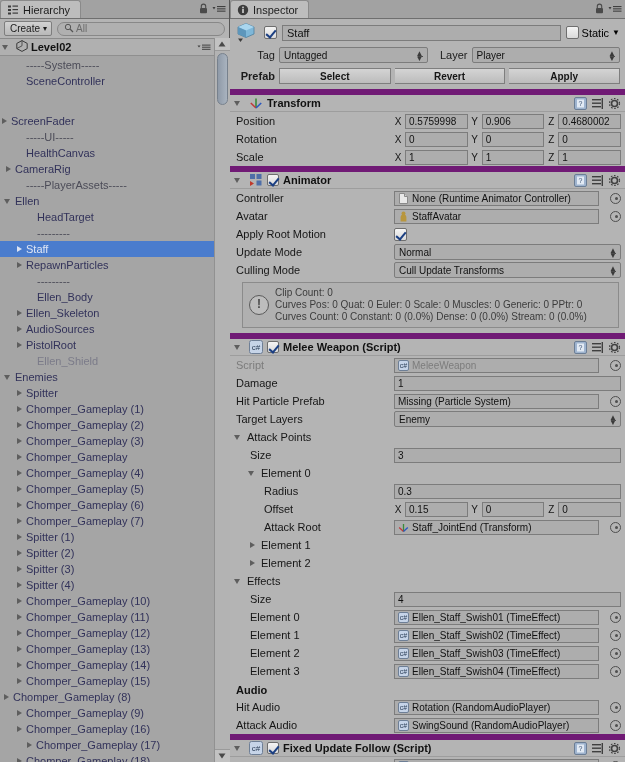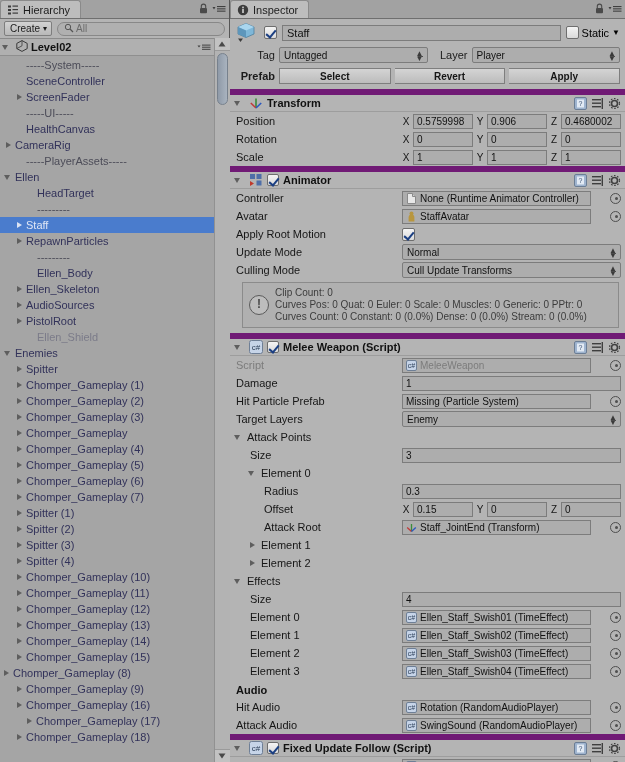--- a/index.html
+++ b/index.html
@@ -179,21 +179,21 @@
     border-bottom:1px solid #9d9d9d;
     position:relative;
   }
   .comp-title { font-weight:bold; font-size:11px; color:#111; }
   .comp-head-right {
     position:absolute; right:4px; top:2px;
     display:flex; align-items:center; gap:4px;
   }
   .prop {
     display:flex; align-items:center; height:18px;
-    padding:0 4px 0 6px; gap:16px;
+    padding:0 4px 0 6px; gap:8px;
   }
   .plabel { font-size:11px; color:#161616; white-space:nowrap; }
   .plabel.dim { color:#7c7c7c; }
   .field {
     height:15px; background:#adadad;
     border:1px solid #7c7c7c;
     display:flex; align-items:center; padding:0 3px;
     font-size:10px; color:#111; overflow:hidden; white-space:nowrap;
   }
   .obj-field {
@@ -312,21 +312,21 @@
 
     <div class="tree" id="tree">
         <div class="trow sep" style="padding-left: 15px;">
           <span class="arrow "></span>
           <span>-----System-----</span>
         </div>
         <div class="trow plain" style="padding-left: 15px;">
           <span class="arrow "></span>
           <span>SceneController</span>
         </div>
-        <div class="trow plain" style="padding-left: 15px;">
+        <div class="trow plain" style=" margin-top: 24px;">
           <span class="arrow right"></span>
           <span>ScreenFader</span>
         </div>
         <div class="trow sep" style="padding-left: 15px;">
           <span class="arrow "></span>
           <span>-----UI-----</span>
         </div>
         <div class="trow plain" style="padding-left: 15px;">
           <span class="arrow "></span>
           <span>HealthCanvas</span>

